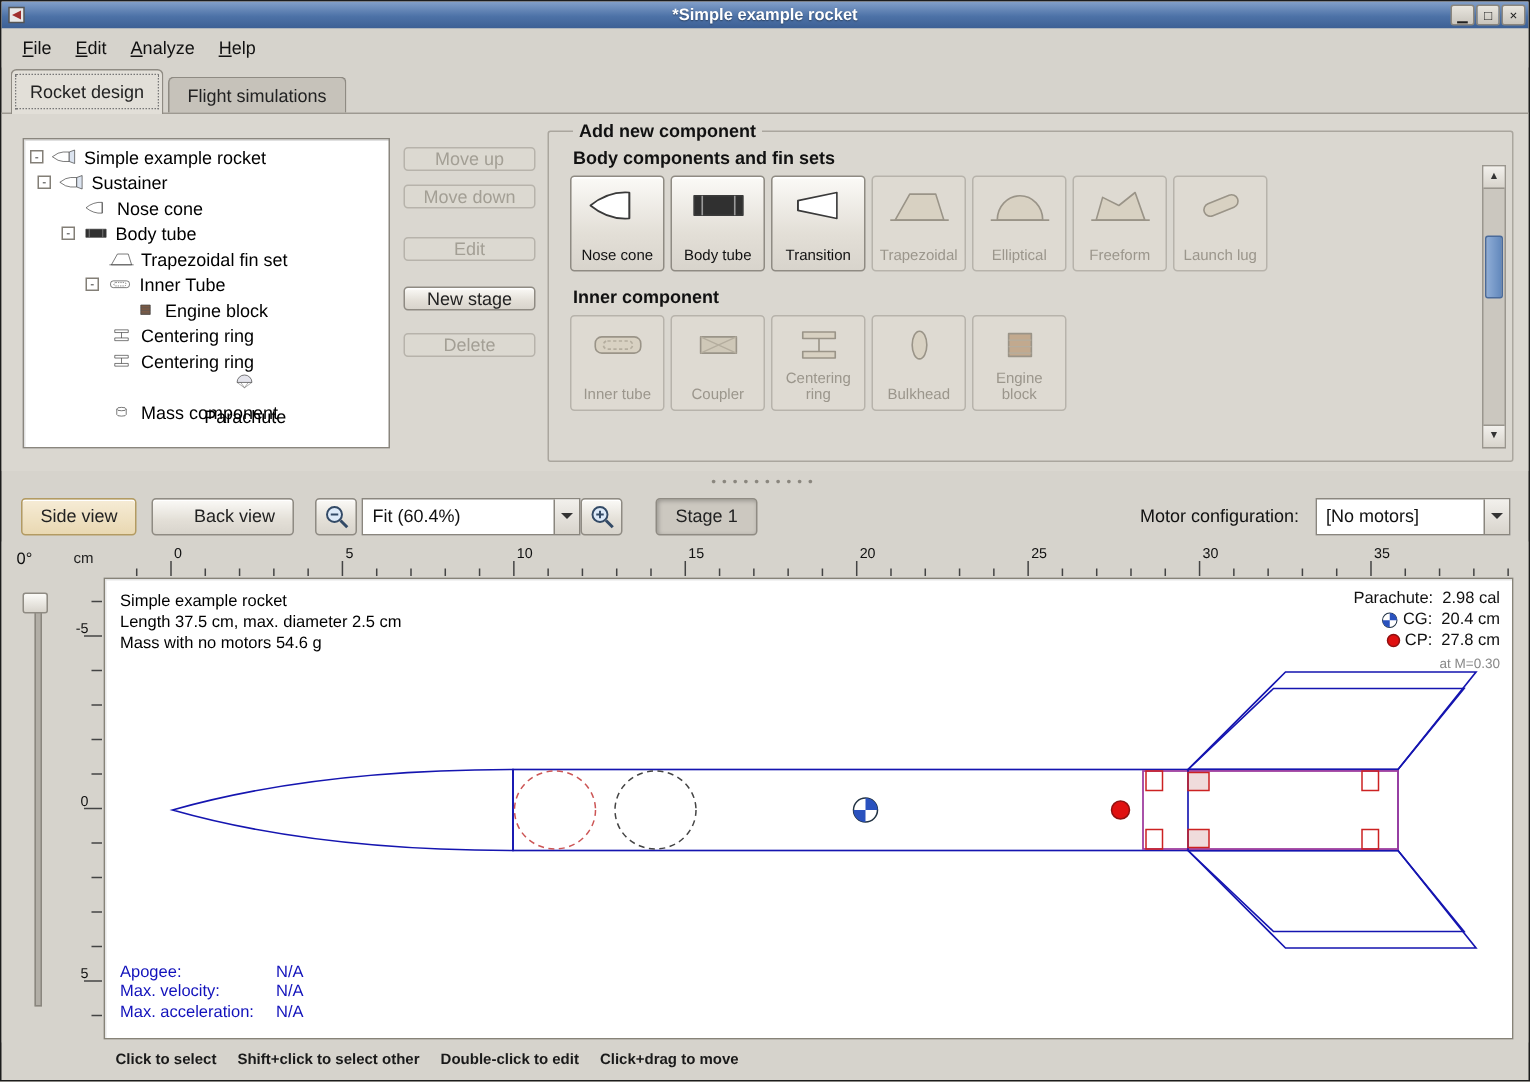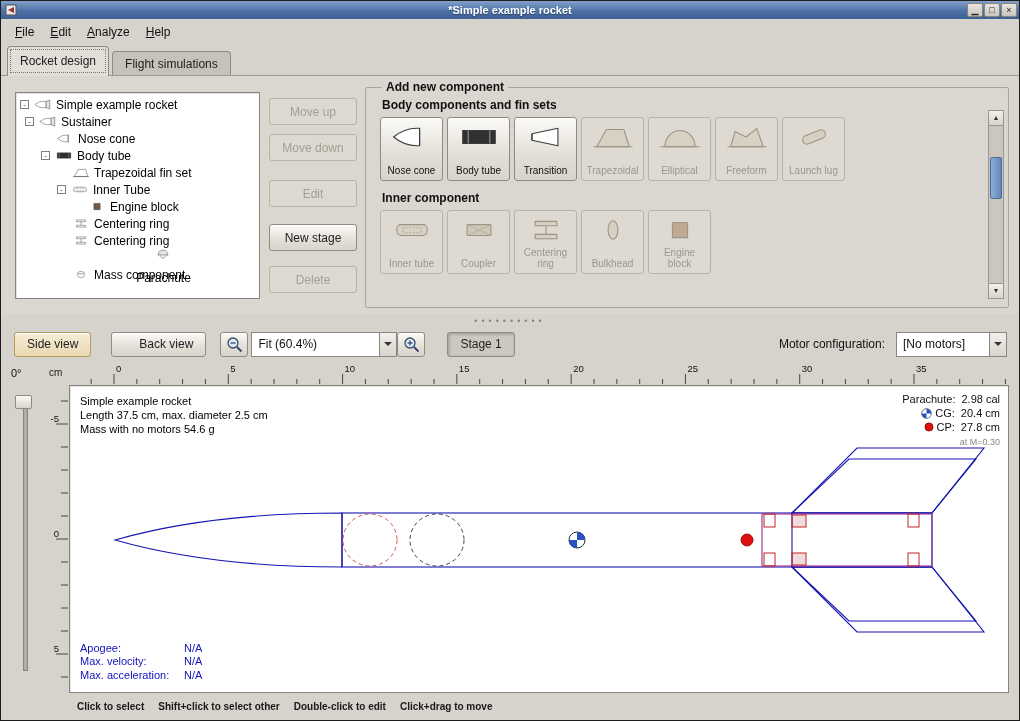--- a/index.html
+++ b/index.html
@@ -25,21 +25,21 @@
 
 
 .design-pane{position:absolute;left:0;top:74px;right:0;height:239px;background:#dad7d0;border-top:1px solid #9d9991;}
 .tree-panel{position:absolute;left:14px;top:16px;width:245px;height:207px;background:#fff;border:1px solid #8a867e;box-shadow:inset 1px 1px 0 rgba(0,0,0,.12);padding:3px 2px;overflow:hidden;}
 .tree-row{height:17px;display:flex;align-items:center;white-space:nowrap;}
 .expander{width:9px;height:9px;border:1px solid #837f77;background:#fff;font-size:8px;line-height:7px;text-align:center;margin-right:3px;flex:0 0 9px;color:#333;}
 .tree-icon{width:22px;display:flex;justify-content:center;margin-right:2px;flex:0 0 22px;}
 .tree-label{color:#000;}
 
 .action-col{position:absolute;left:268px;top:22px;width:88px;display:flex;flex-direction:column;}
-.act-btn{width:88px;height:27px;font:inherit;border:1px solid #8f8b83;border-radius:3px;background:linear-gradient(#fbfaf7,#e3dfd7 60%,#d8d4cc);box-shadow:inset 0 1px 0 #fff;color:#222;}
+.act-btn{width:88px;height:16px;font:inherit;border:1px solid #8f8b83;border-radius:3px;background:linear-gradient(#fbfaf7,#e3dfd7 60%,#d8d4cc);box-shadow:inset 0 1px 0 #fff;color:#222;}
 .act-btn:nth-of-type(2){margin-top:9px;}
 .act-btn:nth-of-type(3){margin-top:19px;}
 .act-btn:nth-of-type(4){margin-top:17px;}
 .act-btn:nth-of-type(5){margin-top:15px;}
 .act-btn.disabled{background:#dcd9d1;border-color:#b7b3ab;color:#a39f95;box-shadow:none;}
 
 .addbox{position:absolute;left:364px;top:4px;width:644px;height:228px;border:1px solid #aaa69e;border-radius:2px;padding:0 24px 0 14px;background:#dad7d0;}
 .addbox legend{font-weight:bold;padding:0 4px;margin-left:2px;}
 .group-label{font-weight:bold;margin:4px 0 5px 2px;}
 .comp-row{display:flex;gap:4px;margin:0 0 10px;}
@@ -57,28 +57,28 @@
 
 .splitter{position:absolute;left:0;top:313px;right:0;height:13px;display:flex;align-items:center;justify-content:center;}
 .splitter .dots{color:#8a867e;font-size:9px;letter-spacing:4px;line-height:6px;}
 
 
 .view-toolbar{position:absolute;left:0;top:326px;right:0;height:34px;display:flex;align-items:center;padding-left:13px;}
 .tb-btn{font:inherit;height:25px;padding:3px 12px;border:1px solid #8f8b83;border-radius:3px;background:linear-gradient(#fbfaf7,#e3dfd7 60%,#d8d4cc);box-shadow:inset 0 1px 0 #fff;color:#222;}
 .tb-btn.view-active{background:linear-gradient(#f6ecd6,#e9d8b2);border-color:#b39b62;}
 .tb-btn.stage-toggle{background:#ccc8c0;box-shadow:inset 1px 1px 3px rgba(0,0,0,.25);margin-left:22px;}
 .icon-btn{width:28px;padding:2px 4px;display:flex;align-items:center;justify-content:center;}
-#back-view-btn{margin-left:20px;padding-left:27px;}
+#back-view-btn{margin-left:10px;padding-left:27px;}
 .zoom-out{margin-left:14px;}
 .combo{display:inline-flex;height:25px;background:#fff;border:1px solid #8a867e;align-items:center;margin-left:3px;}
 .combo-text{padding:0 6px;flex:1;white-space:nowrap;overflow:hidden;}
 .combo-arrow{width:17px;align-self:stretch;background:linear-gradient(#f2f0ec,#d8d4cc);border-left:1px solid #8a867e;display:flex;align-items:center;justify-content:center;}
 .combo-arrow::after{content:"";border:4px solid transparent;border-top-color:#333;margin-top:4px;}
 .zoom-combo{width:146px;}
-.motor-combo{width:111px;margin-right:12px;}
+.motor-combo{width:130px;margin-right:12px;}
 .tb-spacer{flex:1;}
 .motor-label{margin-right:8px;}
 
 
 .canvas-region{position:absolute;left:0;top:360px;right:0;height:334px;background:#d6d3cc;}
 .rot-strip{position:absolute;left:0;top:0;width:46px;height:100%;}
 .rot-label{position:absolute;left:10px;top:6px;font-size:11px;}
 .rot-track{position:absolute;left:22px;top:38px;bottom:24px;width:5px;background:#b2aea6;border:1px solid #8a867e;}
 .rot-handle{position:absolute;left:14px;top:34px;width:17px;height:14px;background:linear-gradient(#fbfaf7,#d8d4cc);border:1px solid #8f8b83;border-radius:2px;}
 .ruler-corner{position:absolute;left:48px;top:6px;font-size:10px;color:#222;}

